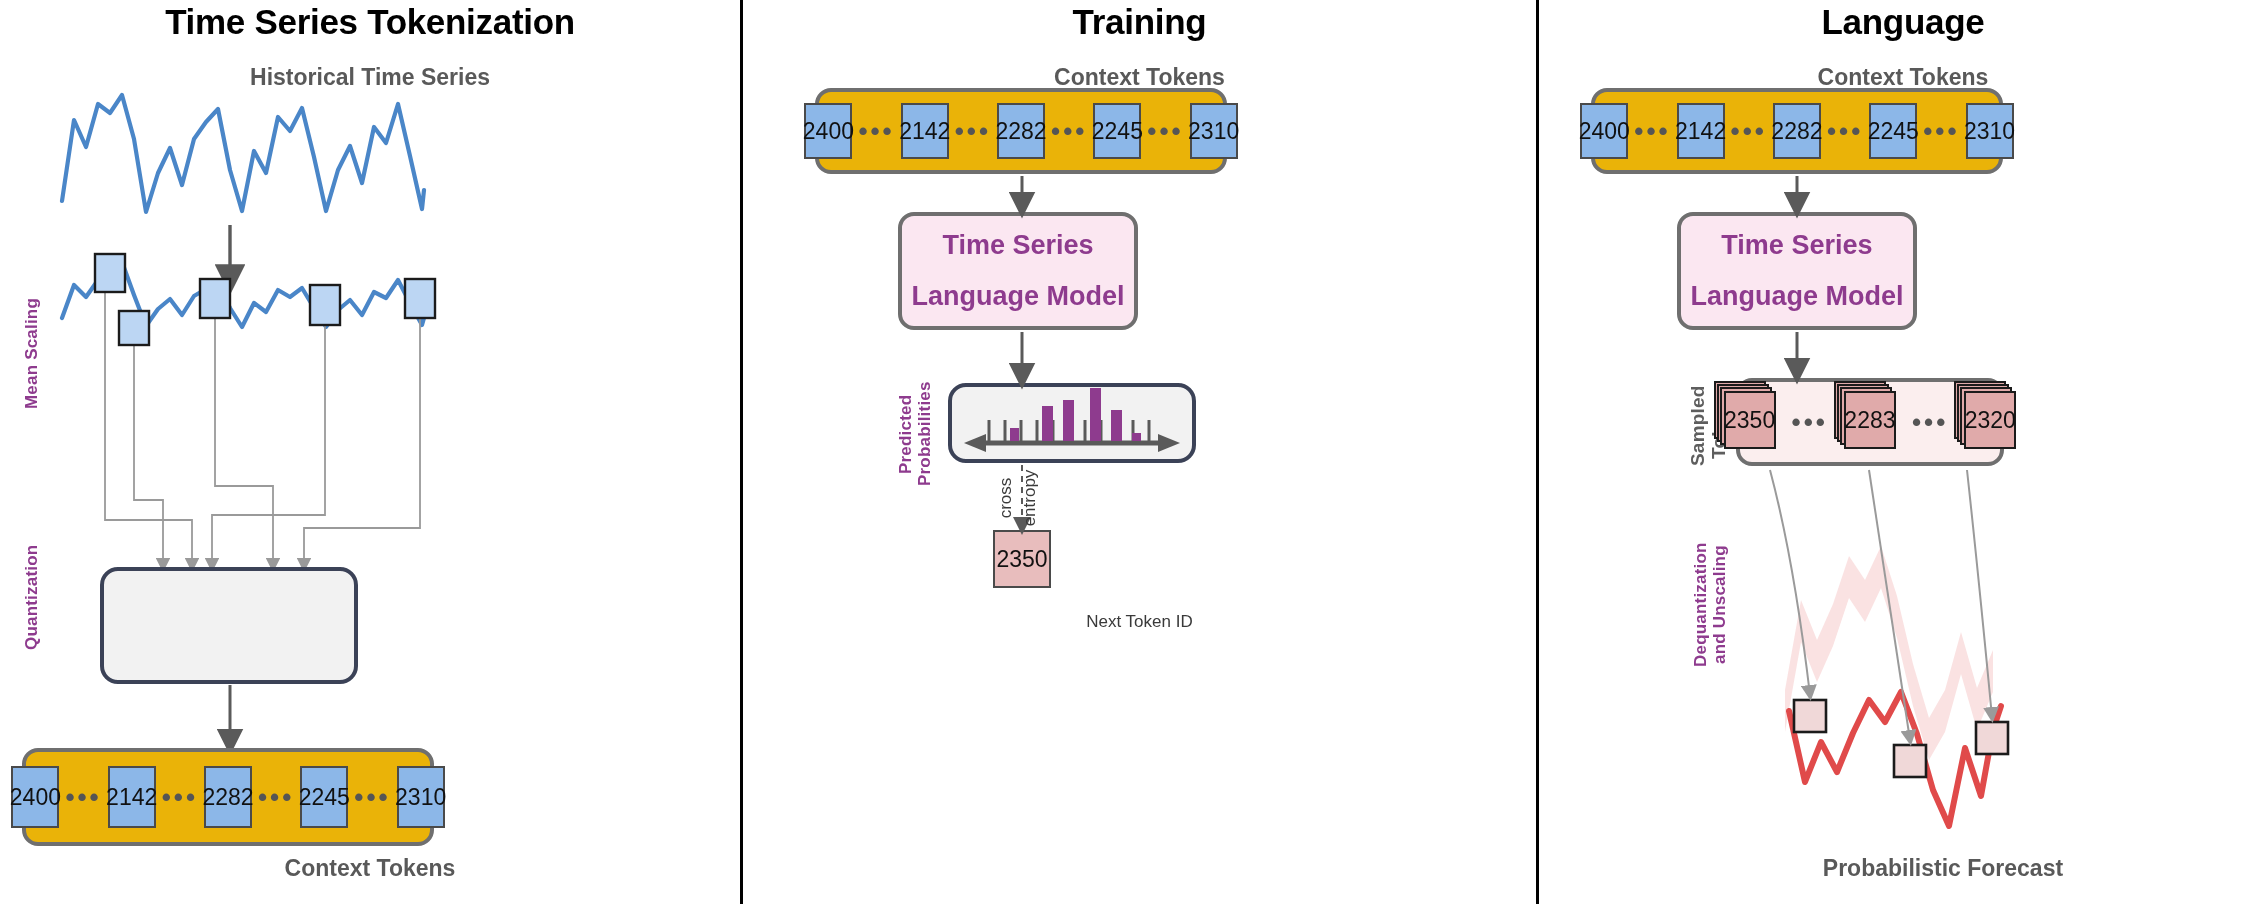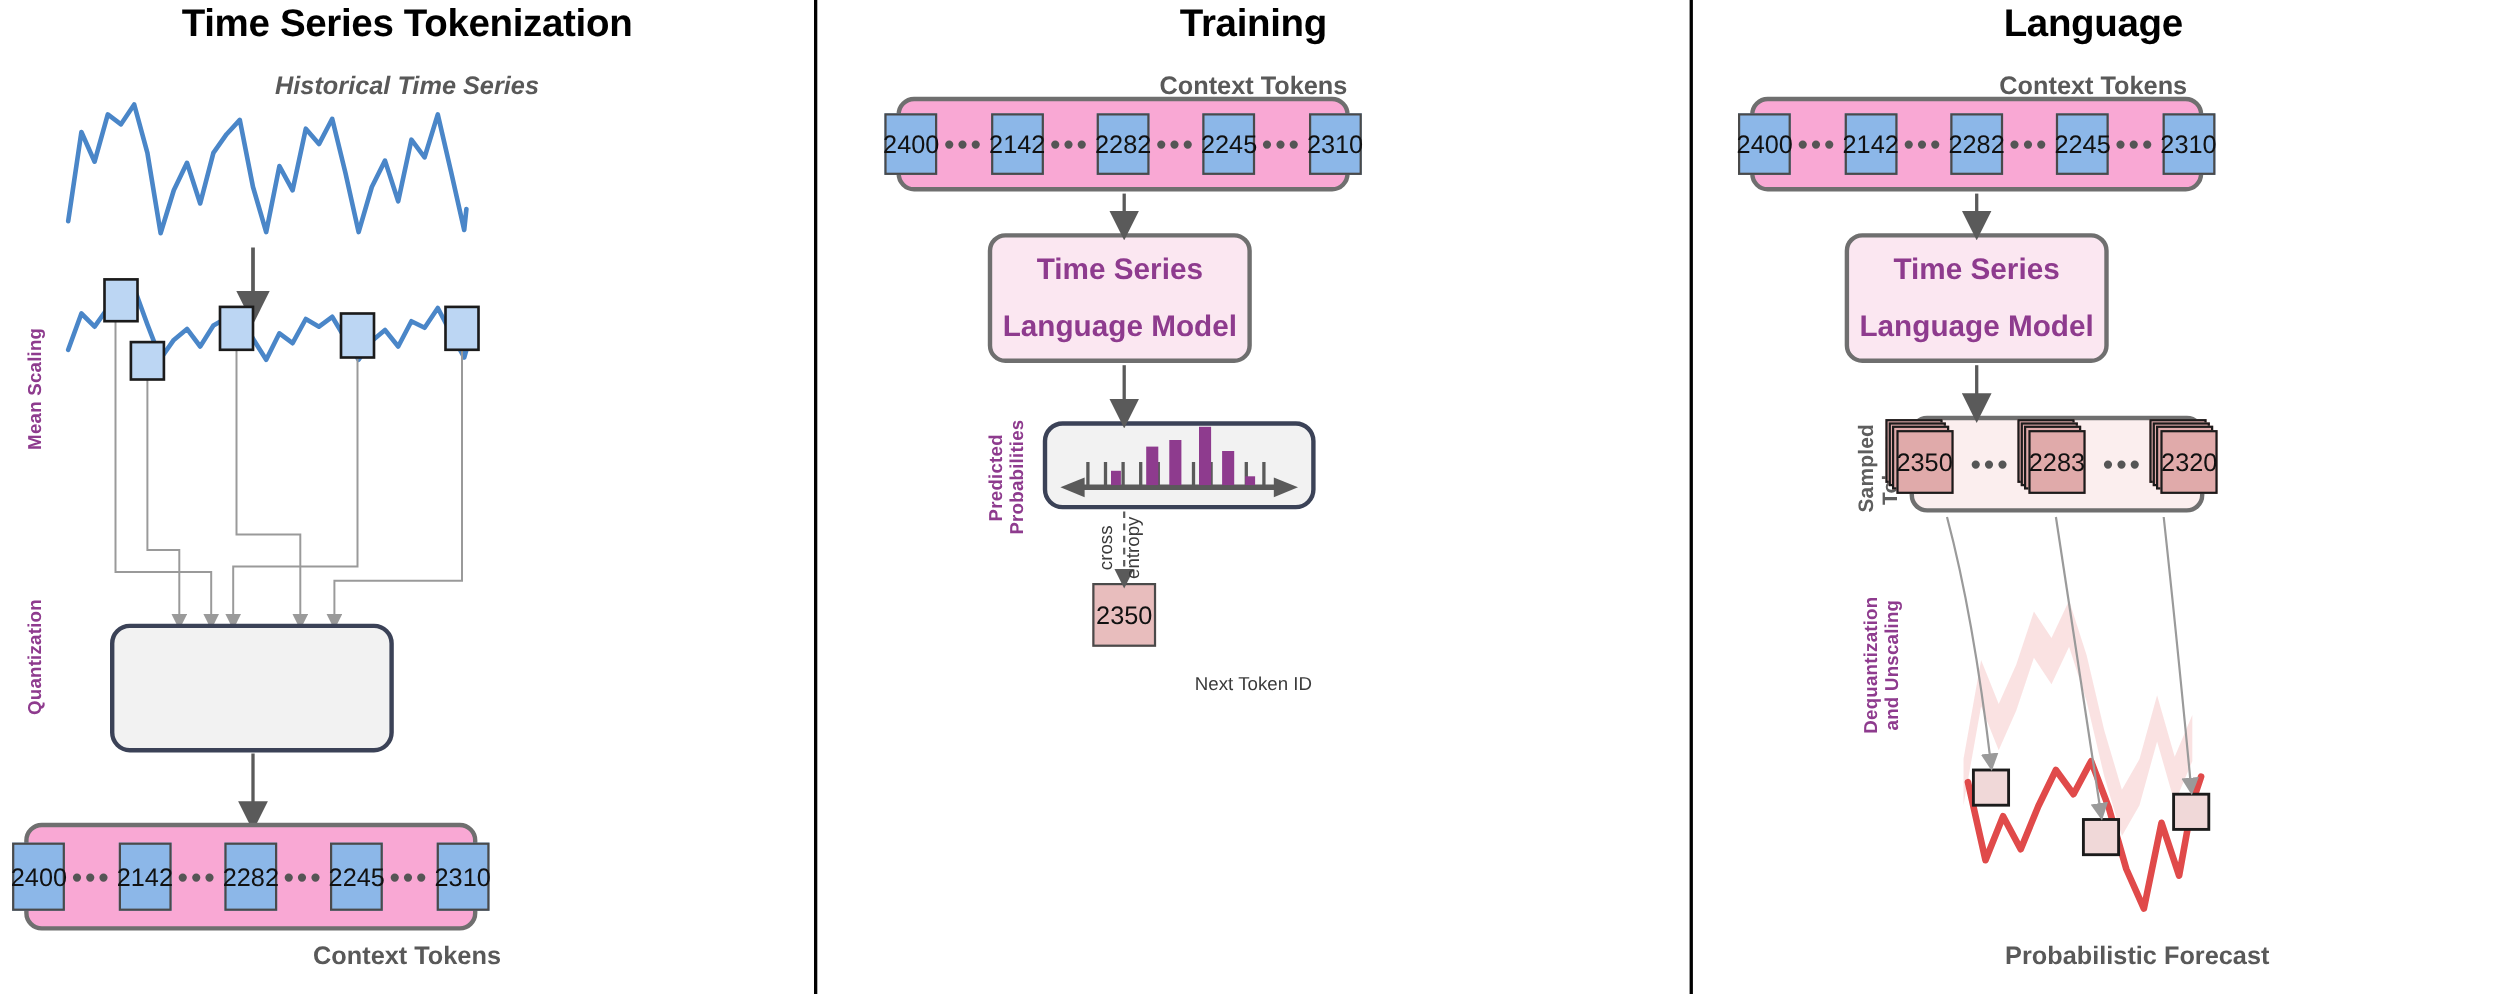--- a/index.html
+++ b/index.html
@@ -28,21 +28,21 @@
     position:absolute;
     writing-mode:vertical-rl;transform:rotate(180deg);
     font-size:17px;font-weight:bold;color:#8e3b8e;
     text-align:center;line-height:1.12;letter-spacing:0.2px;
   }
   .vlabel.gray{color:#5e5e5e;font-size:19px;}
 
   
   .tokstrip{
     position:absolute;box-sizing:border-box;
-    background:#f9a8d4;border:4px solid #6f6f6f;border-radius:16px;
+    background:#eab308;border:4px solid #6f6f6f;border-radius:16px;
     display:flex;align-items:center;justify-content:center;
   }
   .tok{
     box-sizing:border-box;background:#8cb7e8;border:2px solid #4a4a4a;
     display:flex;align-items:center;justify-content:center;
     font-size:23px;color:#111;
   }
   .dots{
     display:flex;align-items:center;justify-content:center;
     color:#555;font-size:26px;letter-spacing:3px;font-weight:bold;
@@ -96,21 +96,21 @@
 </style>
 </head>
 <body>
 
 <div class="board">
 
   <div class="panel p1">
 
     <div class="panel-title">Time Series Tokenization</div>
 
-    <div class="sub-title" style="top:64px;font-style:italic;">Historical Time Series</div>
+    <div class="sub-title" style="top:64px;">Historical Time Series</div>
 
     <div class="vlabel" style="left:22px;top:236px;height:235px;width:28px;">Mean Scaling</div>
 
     <div class="vlabel" style="left:22px;top:482px;height:230px;width:28px;">Quantization</div>
 
     <svg class="ov" width="742" height="904">
       <defs>
         <marker id="ar-dark" markerWidth="9" markerHeight="9" refX="5.5" refY="4.5" orient="auto">
           <path d="M0,0 L9,4.5 L0,9 z" fill="#5a5a5a"></path>
         </marker>

